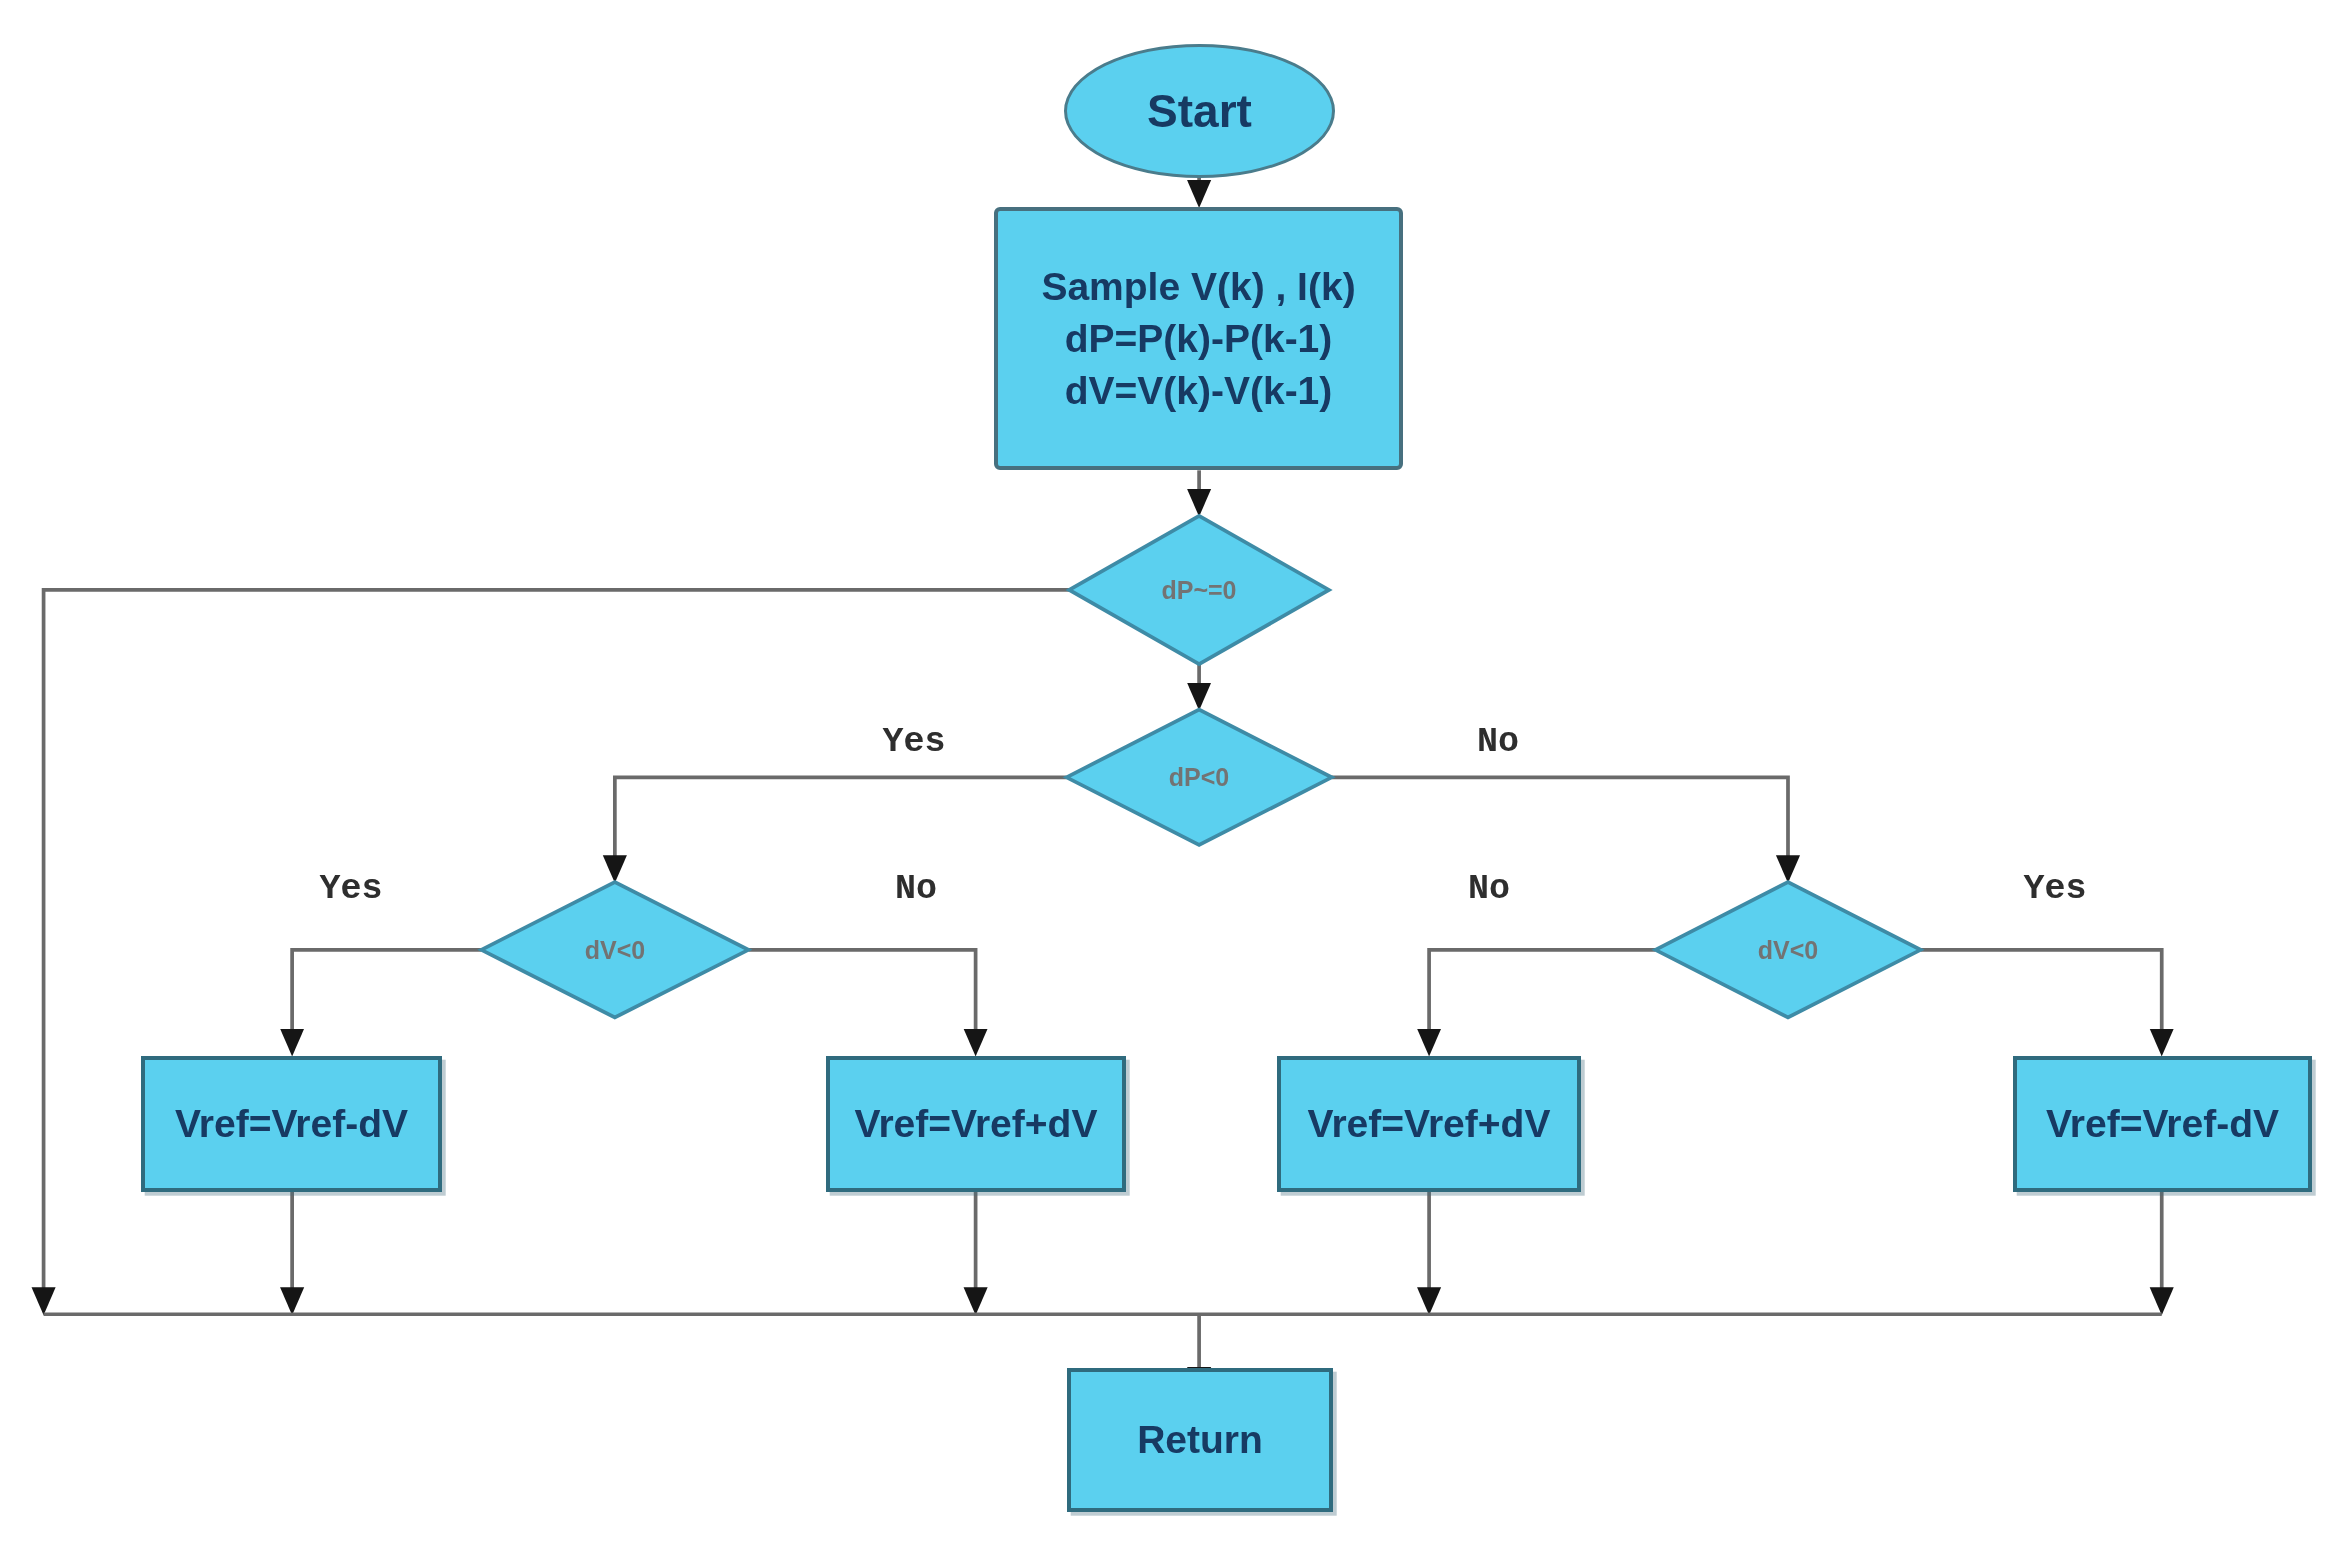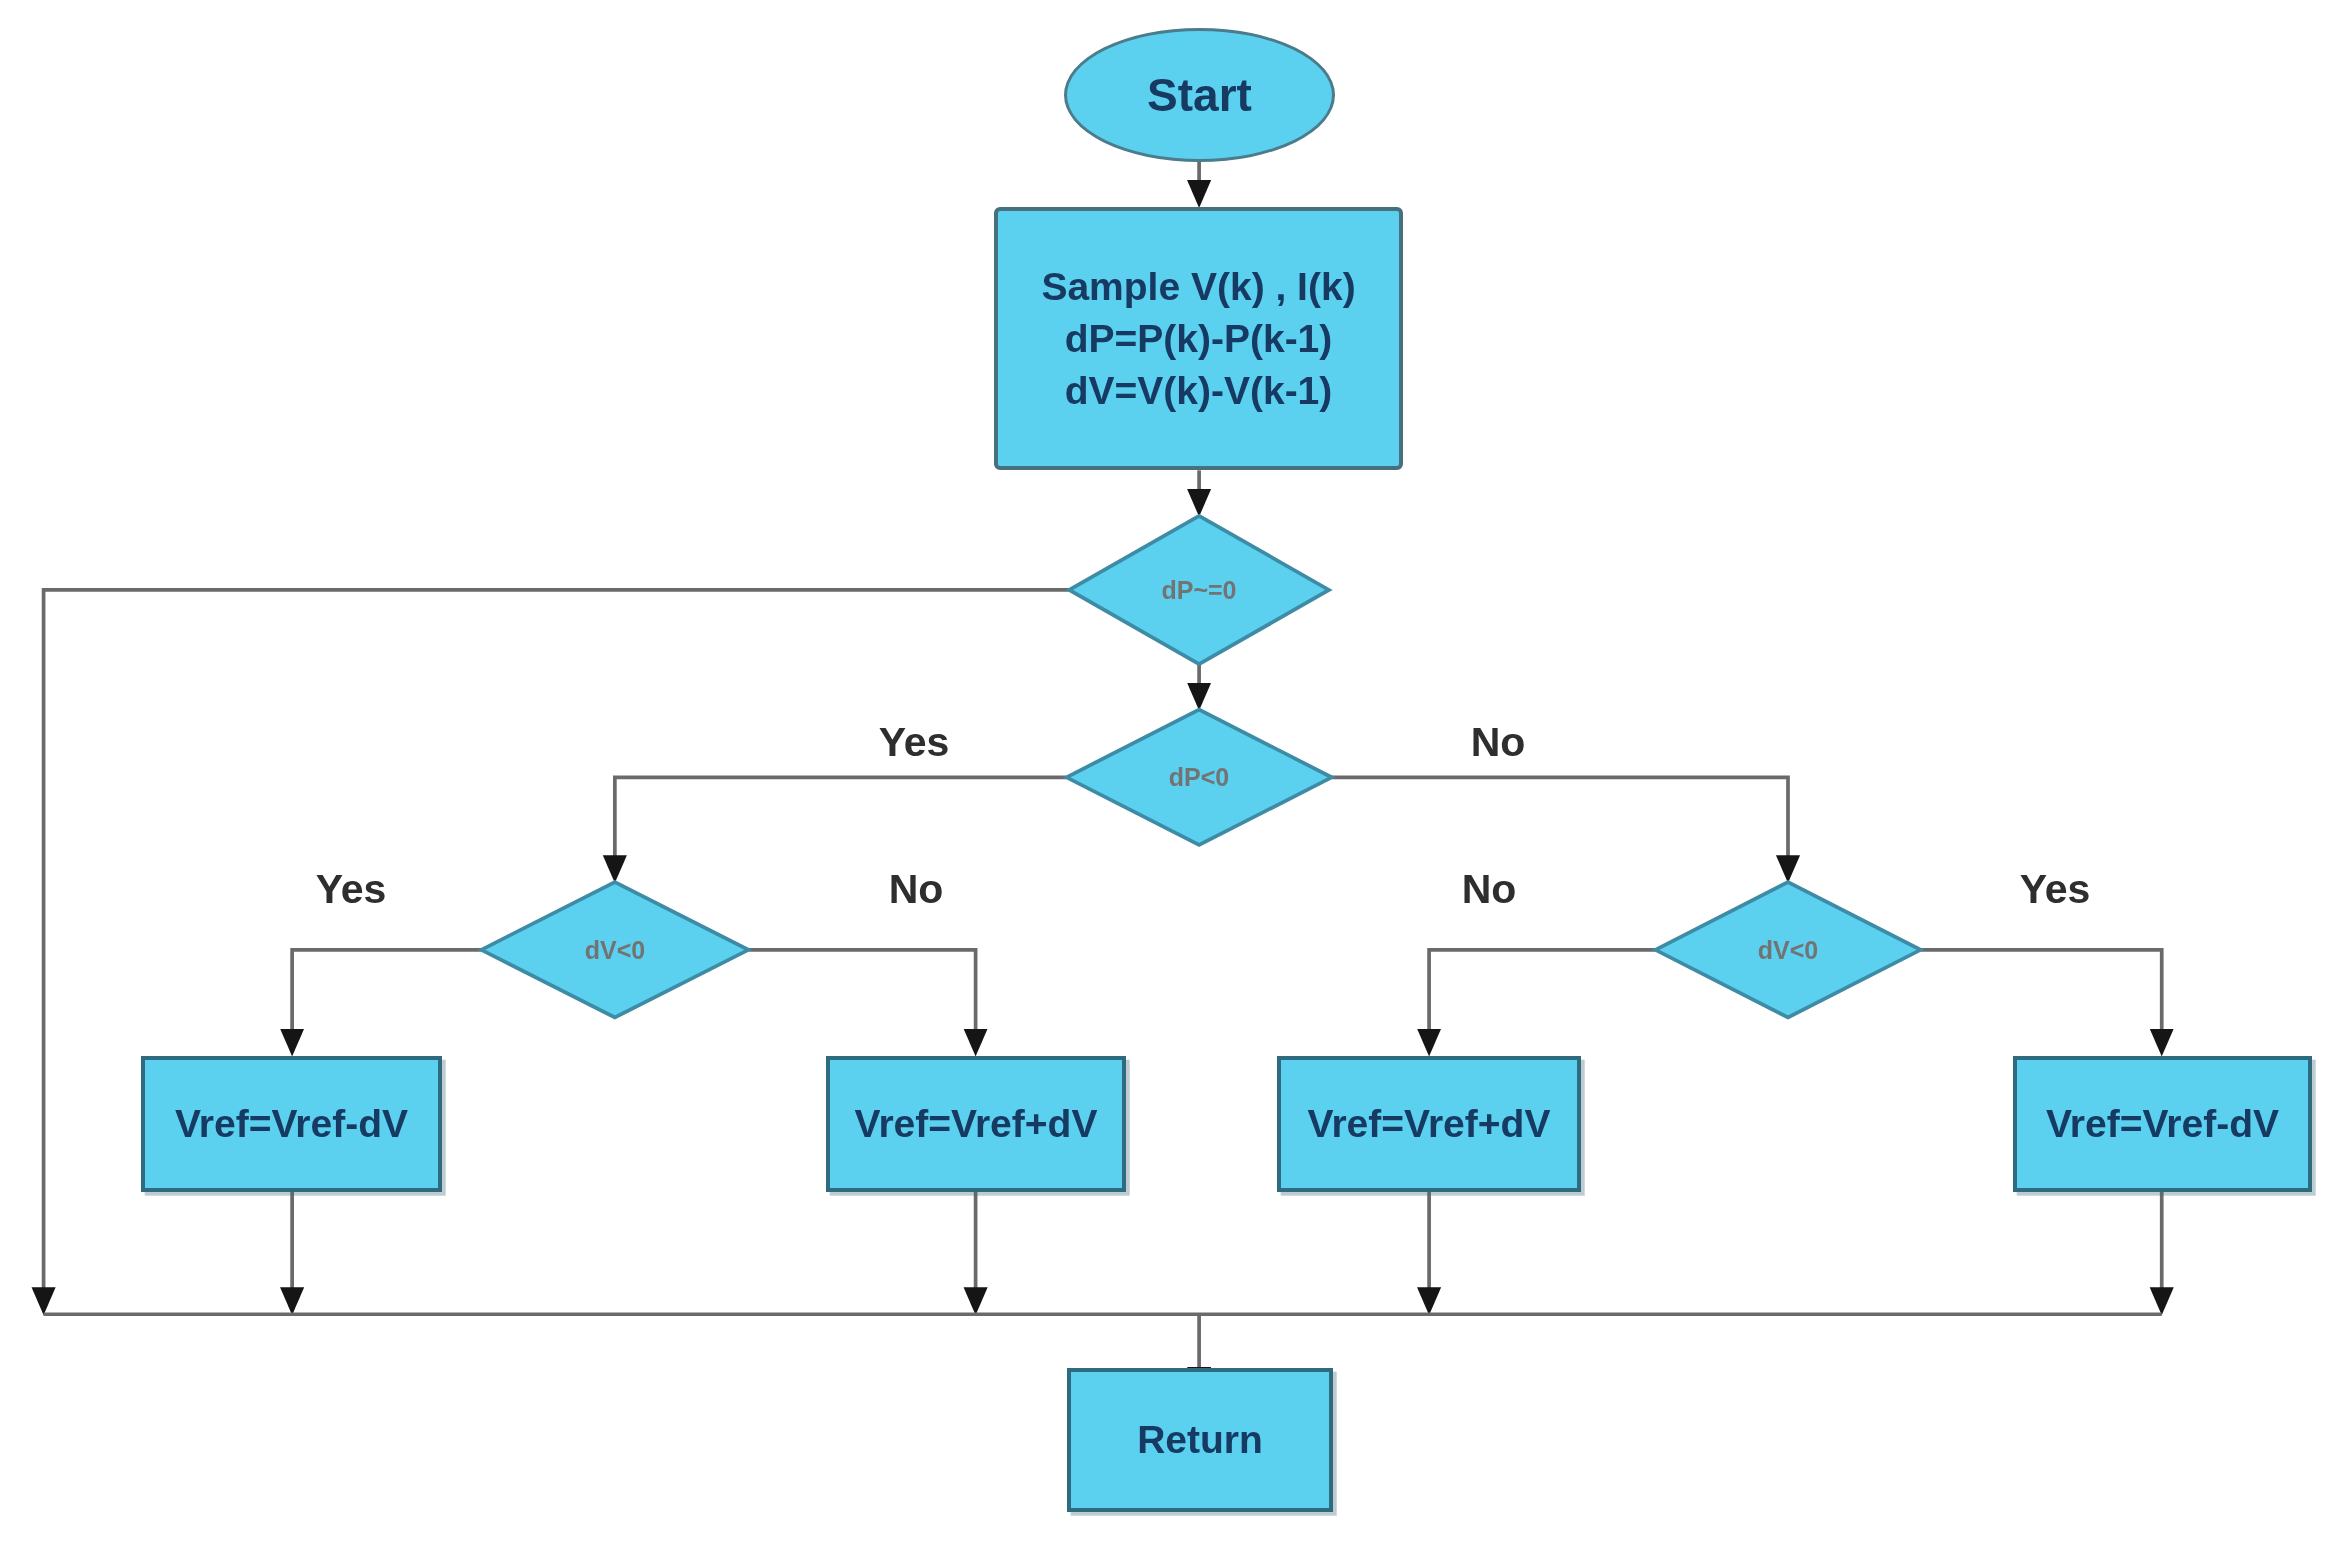--- a/index.html
+++ b/index.html
@@ -8,21 +8,21 @@
   .wires{position:absolute;left:0;top:0;width:2337px;height:1562px;}
   .node{position:absolute;display:flex;align-items:center;justify-content:center;
         box-sizing:border-box;color:#173a63;font-size:39px;font-weight:bold;
         text-align:center;background:#5bd0ef;}
   .ellipse{border:3.7px solid #4a7c8c;border-radius:50%;font-size:46px;}
   .rrect{border:4.6px solid #47707f;border-radius:6px;line-height:52px;}
   .rect{border:4.6px solid #2f6b7e;box-shadow:3.7px 3.7px 0 rgba(70,110,125,.35);}
   .dlabel{position:absolute;transform:translate(-50%,-50%);color:#737373;
           font-size:25px;font-weight:bold;pointer-events:none;}
   .blabel{position:absolute;transform:translate(-50%,-50%);color:#2e2e2e;
-          font-size:41px;font-weight:bold;}
+          font-size:35px;font-weight:bold;font-family:Liberation Mono, monospace;}
   .rline{display:block;}
 </style>
 </head>
 <body>
 
 <div class="canvas">
 
   <svg class="wires" viewBox="0 0 2520 1684" xmlns="http://www.w3.org/2000/svg">
     <defs>
       <marker id="ah" markerUnits="userSpaceOnUse" markerWidth="30" markerHeight="30" refX="24" refY="15" orient="auto">
@@ -61,21 +61,21 @@
       <polyline points="1293,1417 1293,1498" marker-end="url(#ah)"></polyline>
     </g>
     <g fill="#5bd0ef" stroke="#3e8ba6" stroke-width="4">
       <polygon points="1153,636 1293,556 1433,636 1293,716"></polygon>
       <polygon points="1150,838 1293,765 1436,838 1293,911"></polygon>
       <polygon points="519,1024 663,951 807,1024 663,1097"></polygon>
       <polygon points="1785,1024 1928,951 2071,1024 1928,1097"></polygon>
     </g>
   </svg>
 
-  <div class="node ellipse" style="left:1064px;top:28px;width:271px;height:134px;">
+  <div class="node ellipse" style="left:1064px;top:44px;width:271px;height:134px;">
     <span>Start</span>
   </div>
 
   <div class="node rrect" style="left:994px;top:207px;width:409px;height:263px;">
     <div>
       <span class="rline">Sample V(k) , I(k)</span>
       <span class="rline">dP=P(k)-P(k-1)</span>
       <span class="rline">dV=V(k)-V(k-1)</span>
     </div>
   </div>

